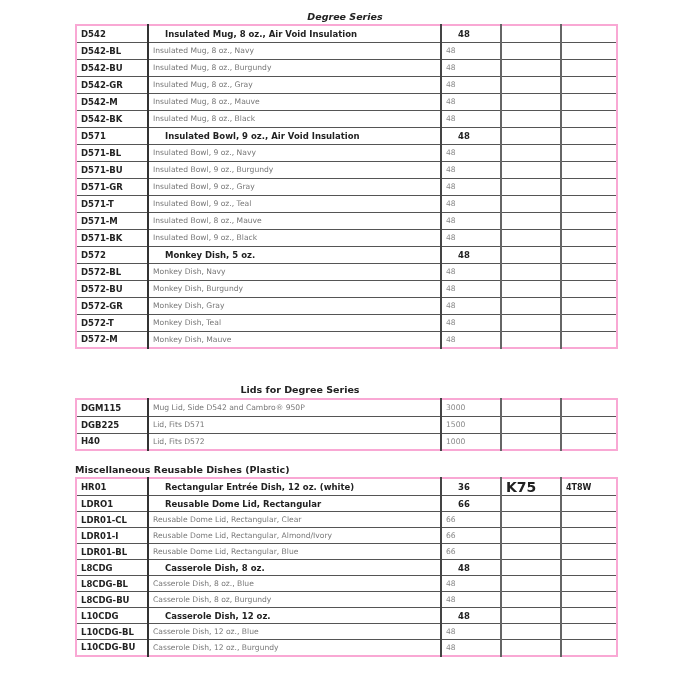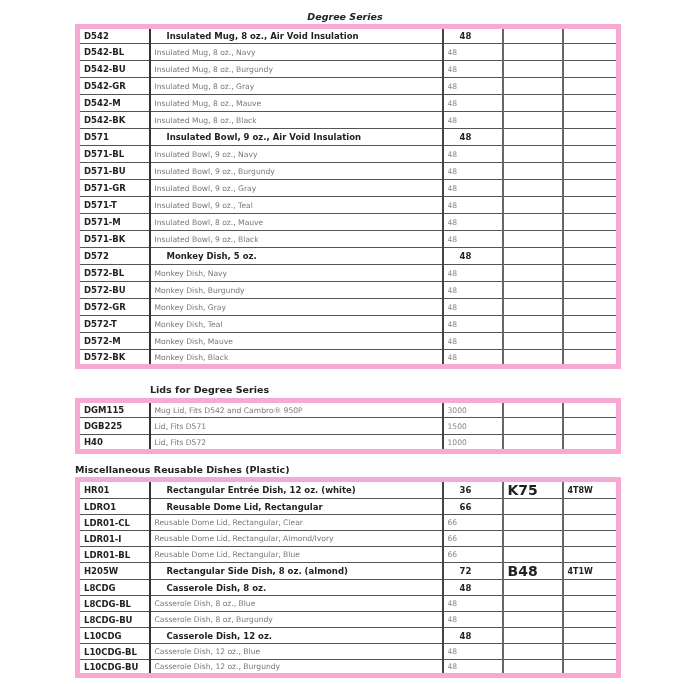--- a/index.html
+++ b/index.html
@@ -1,29 +1,29 @@
 <!DOCTYPE html>
 <html><head>
   <meta charset="utf-8">
   <style>
     html, body { margin: 0; padding: 0; background: #ffffff; }
     body { width: 690px; height: 684px; position: relative; overflow: hidden; font-family: "DejaVu Sans", sans-serif; color: #222; }
     .section-title { position: absolute; left: 147px; width: 293px; text-align: center; font-size: 9.5px; font-weight: bold; color: #222; }
     .section-title.italic { left: 75px; width: 540px; font-style: italic; }
-    .section-title.left { left: 150px; width: 300px; text-align: left; }
+    .section-title.left { left: 150px; width: 300px; text-align: center; }
     .section-title.center { left: 75px; width: 540px; text-align: left; }
     table.cat { position: absolute; left: 75px; width: 541px; border-collapse: collapse; table-layout: fixed; }
     table.cat td { border: 1px solid #555; padding: 0 0 0 4px; font-size: 8px; white-space: nowrap; overflow: hidden; vertical-align: middle; }
     table.cat td.sku { border-right: 2px solid #333; font-weight: bold; font-size: 8.5px; color: #222; }
     table.cat td.desc { color: #777; font-size: 7.6px; border-right: 2px solid #444; }
     table.cat td.pack { color: #888; font-size: 7.6px; border-right: 2px solid #666; margin-left: 12px; }
     table.cat td.c4 { border-right: 2px solid #666; font-size: 14px; font-weight: bold; margin-top: 20px; }
     table.cat td.c5 { font-size: 8px; font-weight: bold; }
     table.cat tr.bold td.desc, table.cat tr.bold td.pack { font-weight: bold; color: #222; font-size: 8.5px; padding-left: 16px; }
-    table.cat { border: 5px solid #f9a8d4; }
+    table.cat { border: 2px solid #f9a8d4; }
     #t1 { top: 24px; }
     #t1 tr { height: 17px; }
     #t2 { top: 398px; }
     #t2 tr { height: 17px; }
     #t3 { top: 477px; }
     #t3 tr { height: 16px; }
     col.w1 { width: 72px; } col.w2 { width: 293px; } col.w3 { width: 60px; } col.w4 { width: 60px; } col.w5 { width: 56px; }
   </style>
 </head>
 <body>
@@ -164,43 +164,36 @@
         <td class="c4"></td>
         <td class="c5"></td>
       </tr>
       <tr>
         <td class="sku">D572-M</td>
         <td class="desc">Monkey Dish,  Mauve</td>
         <td class="pack">48</td>
         <td class="c4"></td>
         <td class="c5"></td>
       </tr>
-      <tr>
-        <td class="sku">D572-BK</td>
-        <td class="desc">Monkey Dish,  Black</td>
-        <td class="pack">48</td>
-        <td class="c4"></td>
-        <td class="c5"></td>
-      </tr>
     </tbody>
 </table>
 
 <div class="section-title left" style="top:384px;">Lids for Degree Series</div>
 <table class="cat" id="t2">
   <colgroup>
       <col class="w1">
       <col class="w2">
       <col class="w3">
       <col class="w4">
       <col class="w5">
     </colgroup>
   <tbody>
       <tr>
         <td class="sku">DGM115</td>
-        <td class="desc">Mug Lid, Fits D542 and Cambro® 950P</td>
+        <td class="desc">Mug Lid, Side D542 and Cambro® 950P</td>
         <td class="pack">3000</td>
         <td class="c4"></td>
         <td class="c5"></td>
       </tr>
       <tr>
         <td class="sku">DGB225</td>
         <td class="desc">Lid, Fits D571</td>
         <td class="pack">1500</td>
         <td class="c4"></td>
         <td class="c5"></td>
@@ -254,27 +247,20 @@
         <td class="c5"></td>
       </tr>
       <tr>
         <td class="sku">LDR01-BL</td>
         <td class="desc">Reusable Dome Lid, Rectangular, Blue</td>
         <td class="pack">66</td>
         <td class="c4"></td>
         <td class="c5"></td>
       </tr>
       <tr class="bold">
-        <td class="sku">H205W</td>
-        <td class="desc">Rectangular Side Dish, 8 oz. (almond)</td>
-        <td class="pack">72</td>
-        <td class="c4">B48</td>
-        <td class="c5">4T1W</td>
-      </tr>
-      <tr class="bold">
         <td class="sku">L8CDG</td>
         <td class="desc">Casserole Dish, 8 oz.</td>
         <td class="pack">48</td>
         <td class="c4"></td>
         <td class="c5"></td>
       </tr>
       <tr>
         <td class="sku">L8CDG-BL</td>
         <td class="desc">Casserole Dish, 8 oz., Blue</td>
         <td class="pack">48</td>

